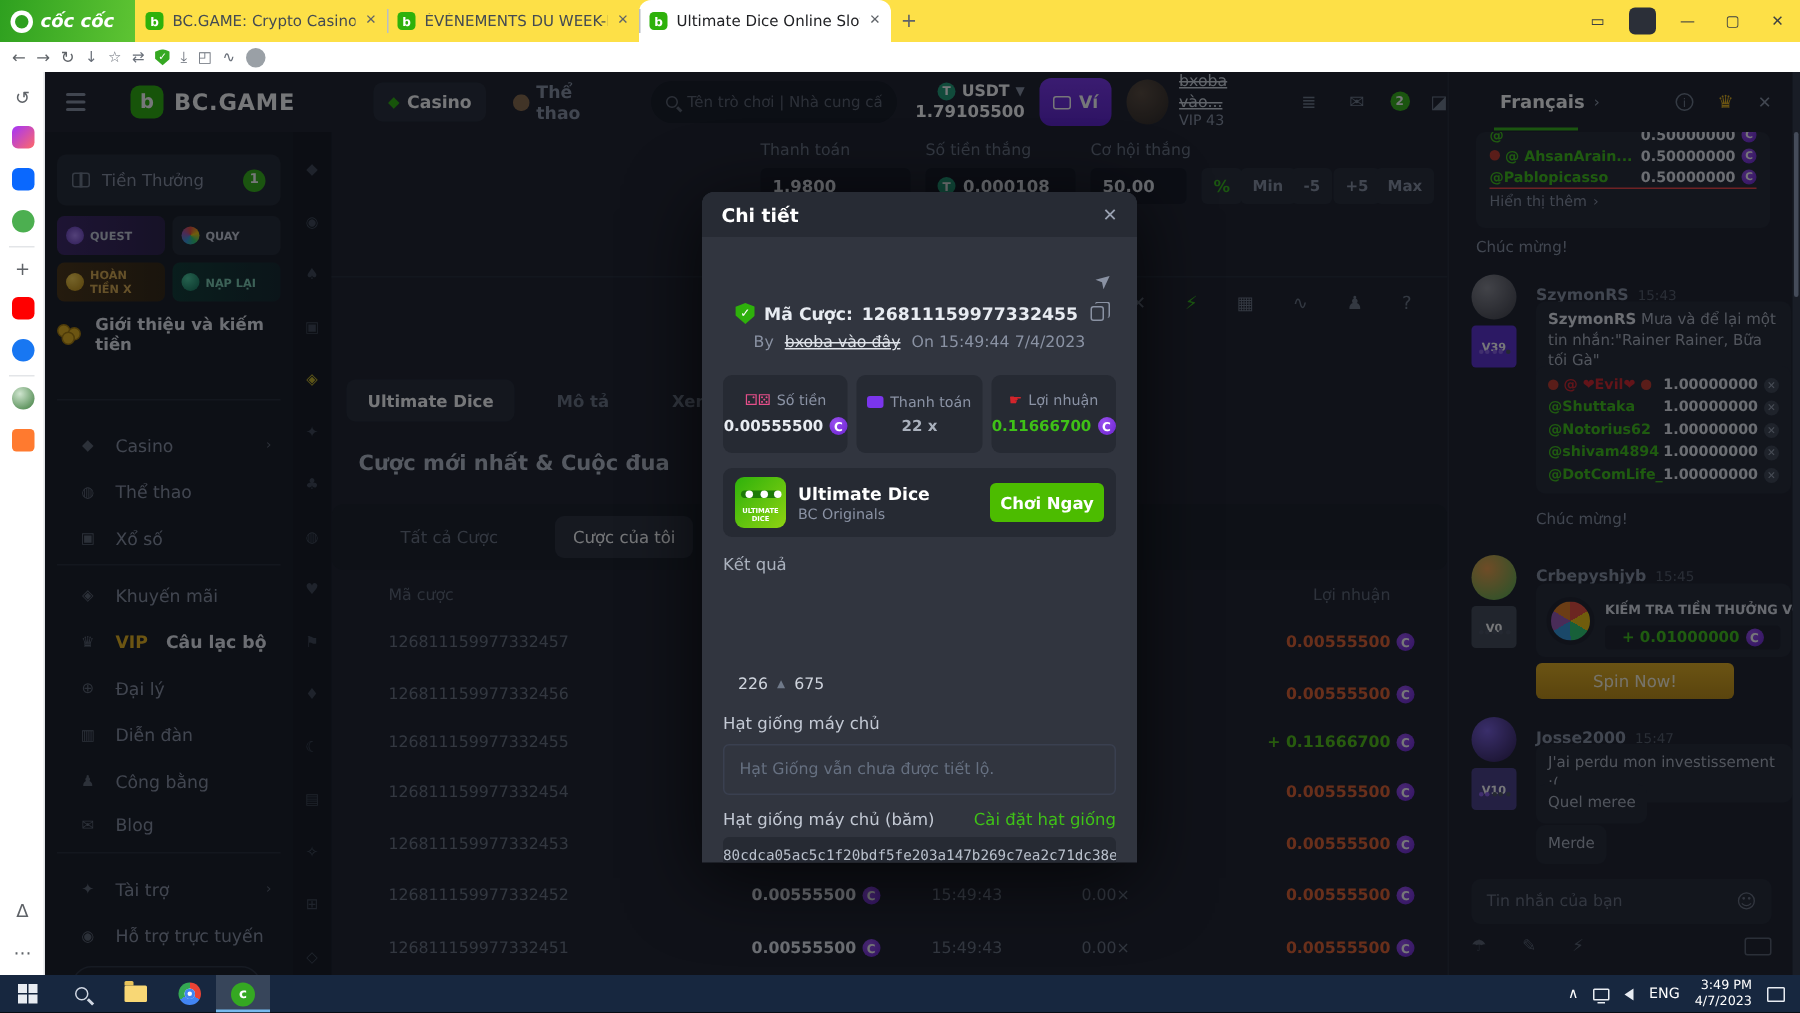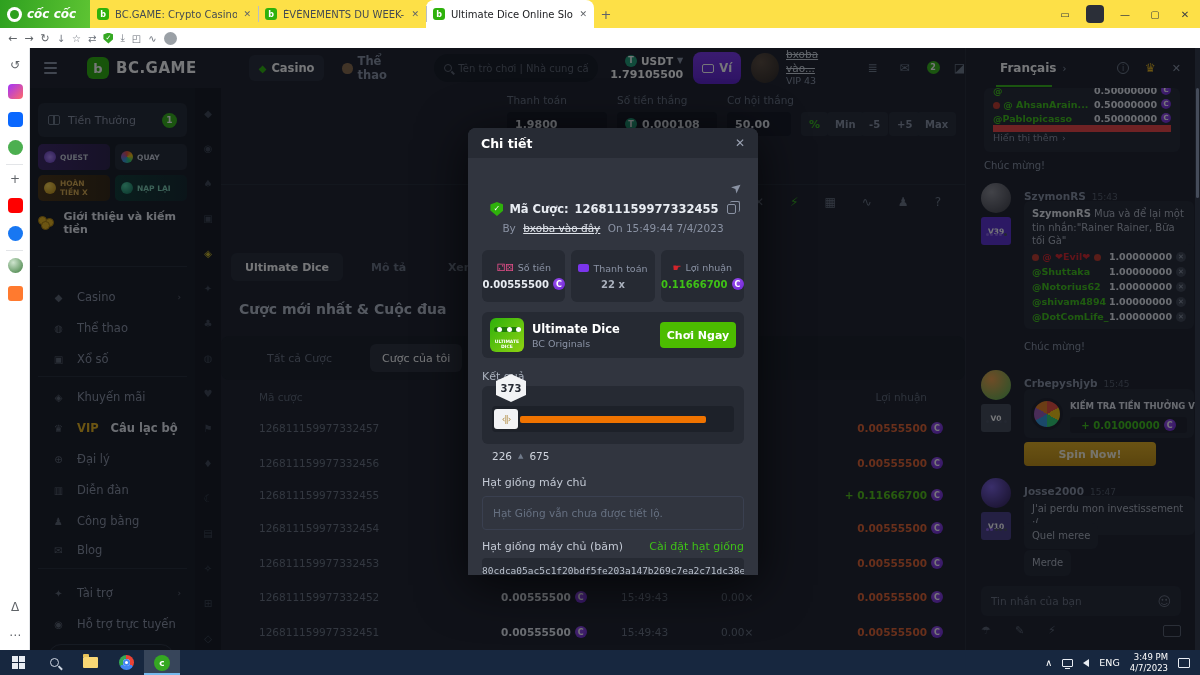--- a/index.html
+++ b/index.html
@@ -145,39 +145,39 @@
 .infoc{width:12px;height:12px;border:1px solid #707a8a;border-radius:50%;color:#707a8a;font-size:8px;display:flex;align-items:center;justify-content:center}
 .trophy{color:#e8b41c;font-size:12px}
 .cx{color:#8b93a5;font-size:11px}
 .greenline{position:absolute;top:37px;left:30px;width:56px;height:2px;background:#35b317}
 .cel{position:absolute}
 .tipcard{background:#242834;border-radius:6px;padding:2px 9px;overflow:hidden}
 .tiprow{height:14px;display:flex;align-items:center;justify-content:space-between;font-size:9.5px}
 .tiprow .nm{color:#3fc117;font-weight:bold;white-space:nowrap;overflow:hidden;max-width:120px}
 .tiprow .am{display:flex;align-items:center;gap:4px;color:#e8ecf2;font-weight:bold}
 .tiprow .coin{width:10px;height:10px;font-size:7px}
-.morerow{height:17px;display:flex;align-items:center;color:#8b93a5;font-size:9.5px;border-top:7px solid #ef4444;gap:4px}
+.morerow{height:17px;display:flex;align-items:center;color:#8b93a5;font-size:9.5px;border-top:1px solid #ef4444;gap:4px}
 .congrats{color:#8b93a5;font-size:10px}
 .cava{width:30px;height:30px;border-radius:50%}
 .vbadge{width:30px;height:28px;border-radius:3px;color:#fff;font-size:7.5px;font-weight:bold;display:flex;align-items:center;justify-content:center}
 .dots{display:flex;gap:1.5px;margin-top:2px;justify-content:center;width:30px}
 .dots i{width:3px;height:3px;border-radius:50%;background:#4a5160}
 .dots i.f{background:#8a5fe8}
 .cname{color:#8b93a5;font-size:10.5px;font-weight:bold}
 .ctime{color:#575e6c;font-size:9px;margin-left:6px;font-weight:normal}
 .bubble{background:#242834;border-radius:6px;padding:6px 8px;font-size:10px;color:#aeb4c0;line-height:1.35}
 .bubble b{color:#e8ecf2}
 .reddot{display:inline-block;width:7px;height:7px;border-radius:50%;background:#c0392b;vertical-align:middle}
 .heart{color:#d3242b}
 .bonuscard{background:#242834;border-radius:6px;padding:5px 7px;display:flex;gap:7px;align-items:center}
 .wheel{width:32px;height:32px;border-radius:50%;background:conic-gradient(#e84c3d 0 60deg,#f1c40f 60deg 120deg,#2ecc71 120deg 180deg,#3498db 180deg 240deg,#9b59b6 240deg 300deg,#e67e22 300deg 360deg);border:3px solid #1d212c;flex:none}
 .bcright{flex:1;min-width:0}
 .bctitle{color:#dfe3ea;font-size:8.5px;font-weight:bold;white-space:nowrap;overflow:hidden}
 .bcamt{margin-top:4px;height:16px;background:#1d212b;border-radius:3px;display:flex;align-items:center;justify-content:center;gap:4px;color:#3fc117;font-weight:bold;font-size:10px}
-.spinbtn{background:linear-gradient(180deg,#e5b01f,#c28f12);border-radius:4px;color:#fff8e0;font-weight:bold;font-size:11px;display:flex;align-items:center;justify-content:center}
+.spinbtn{background:linear-gradient(180deg,#e5b01f,#c28f12);border-radius:4px;color:#fff8e0;font-weight:normal;font-size:11px;display:flex;align-items:center;justify-content:center}
 .chatinput{background:#242834;border-radius:6px;display:flex;align-items:center;padding:0 10px}
 .chatinput input{flex:1;background:none;border:none;outline:none;color:#9aa2b2;font-size:10.5px;font-family:inherit}
 .chatinput input::placeholder{color:#6a7180}
 .smile{color:#6a7180;font-size:13px}
 .ctools{display:flex;gap:24px;color:#5a6170;font-size:11px;align-items:center}
 .gifbox{width:18px;height:12px;border:1.5px solid #5a6170;border-radius:2px;margin-left:auto}
 
 
 .modal{position:absolute;left:438px;top:80px;width:290px;height:447px;z-index:50;border-radius:8px 8px 0 0;overflow:hidden;background:#31353f;box-shadow:0 10px 50px rgba(0,0,0,.7)}
 .mhead{height:30px;background:#272b34;display:flex;align-items:center;justify-content:space-between;padding:0 13px}
@@ -779,27 +779,20 @@
                 </span>
               <span class="cap">ULTIMATE DICE</span>
             </span>
             <span>
               <div class="gname">Ultimate Dice</div>
               <div class="gprov">BC Originals</div>
             </span>
             <span class="playbtn">Chơi Ngay</span>
           </div>
           <div class="reslabel">Kết quả</div>
-          <div class="sliderpanel">
-            <div class="hexbadge">373</div>
-            <div class="track">
-              <div class="handle">‹∥›</div>
-              <div class="obar"></div>
-            </div>
-          </div>
           <div class="minmax">
             <span>226</span>
             <span class="caret">▲</span>
             <span>675</span>
           </div>
           <div class="seedlabel" style="top:318px">Hạt giống máy chủ</div>
           <div class="seedbox">Hạt Giống vẫn chưa được tiết lộ.</div>
           <div class="hashrow">
             <span class="l">Hạt giống máy chủ (băm)</span>
             <span class="s">Cài đặt hạt giống</span>

